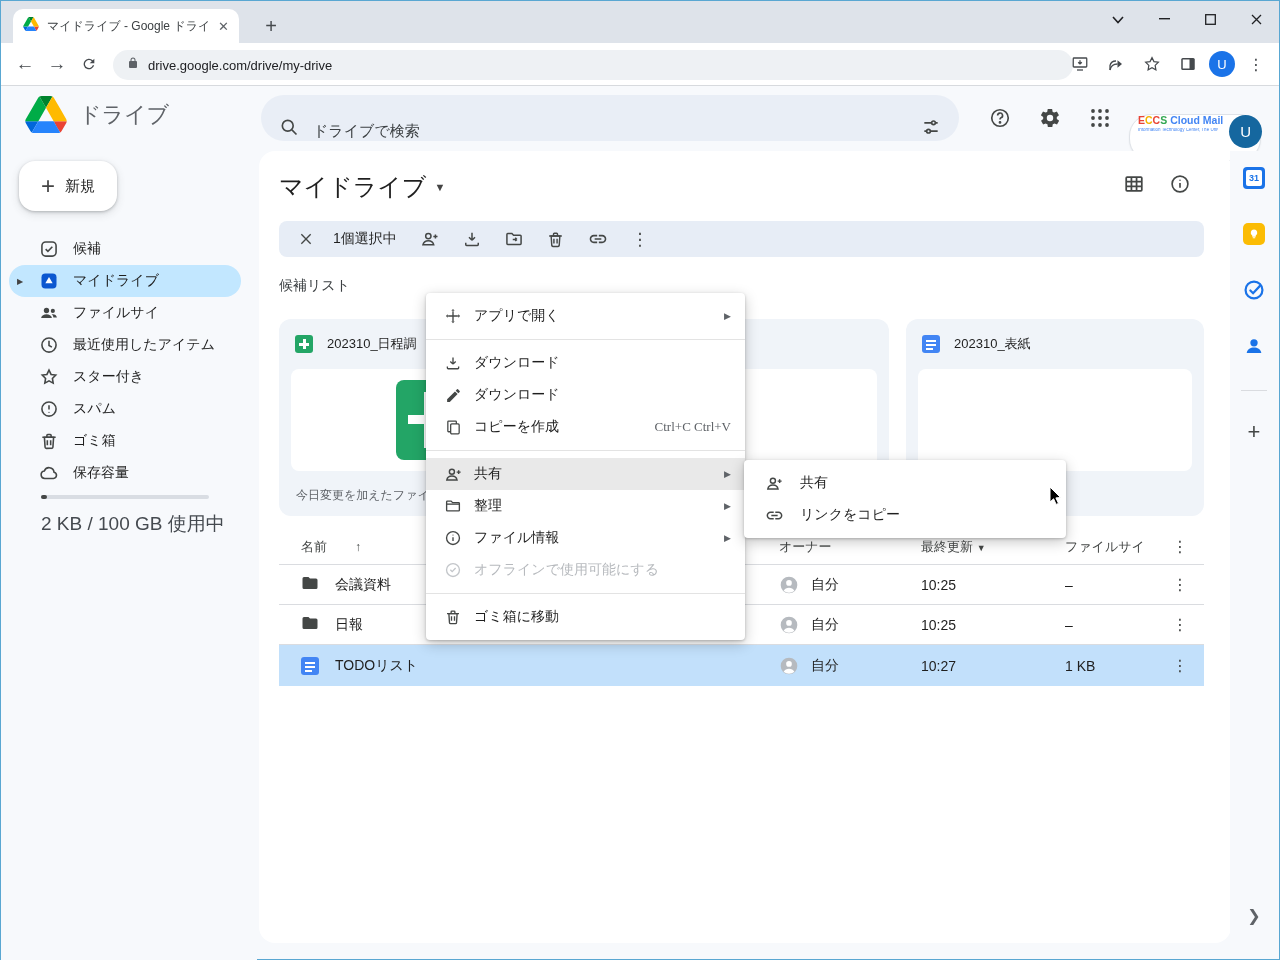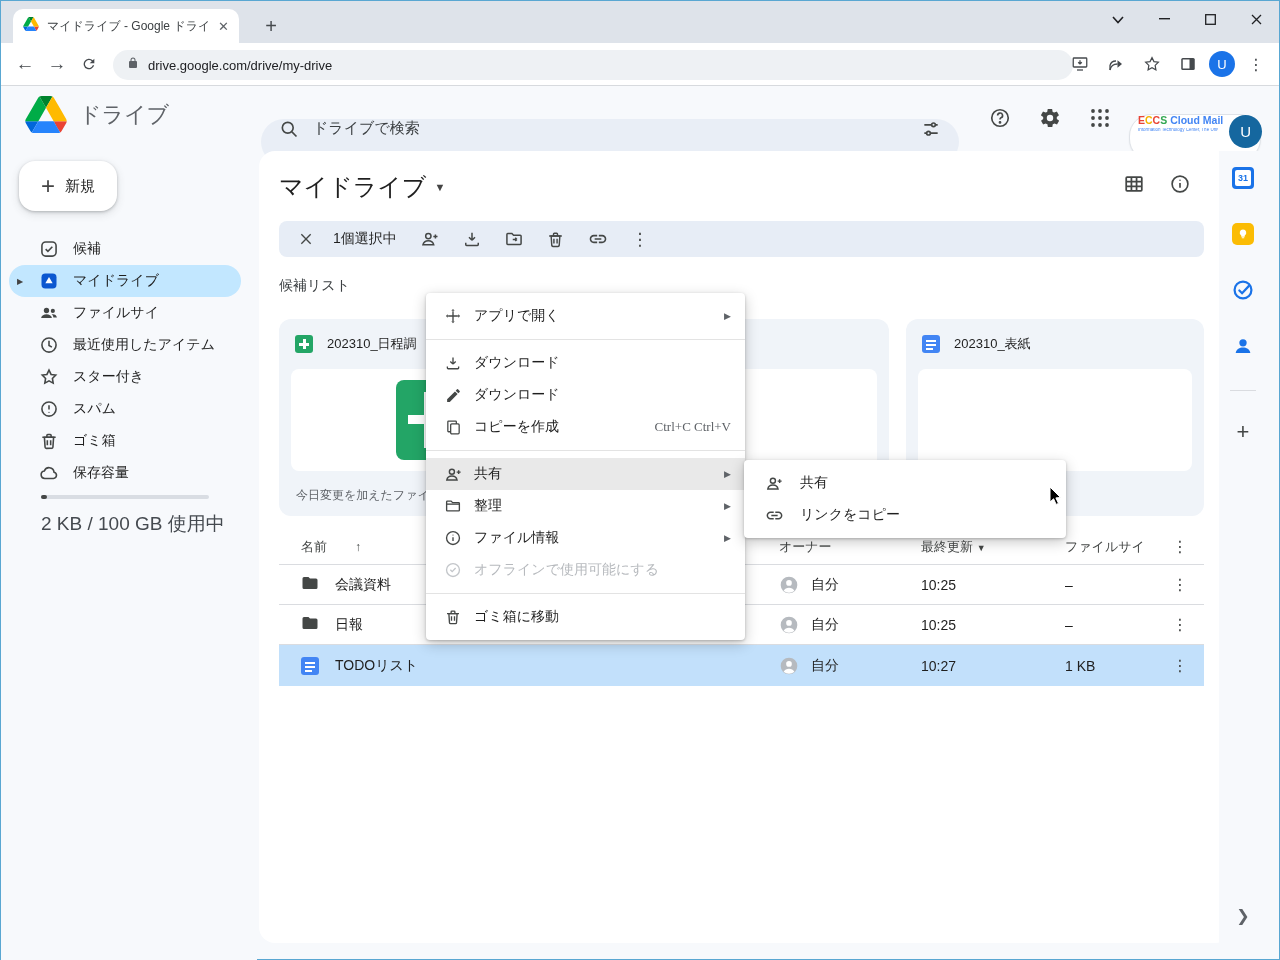--- a/index.html
+++ b/index.html
@@ -30,21 +30,21 @@
   .tb-right { position:absolute; right:8px; top:6px; display:flex; align-items:center; gap:6px; }
   .tb-ic { width:30px; height:30px; display:flex; align-items:center; justify-content:center; color:#45494d; }
   .tb-avatar { width:26px; height:26px; border-radius:50%; background:#1a73e8; color:#fff; font-size:13px;
                display:flex; align-items:center; justify-content:center; }
 
   
   .drive-header { position:absolute; left:0; top:85px; width:100%; height:65px; background:#f7f9fc; }
   .dh-logo { position:absolute; left:24px; top:10px; display:flex; align-items:center; gap:12px; }
   .dh-name { font-size:22px; color:#5f6368; }
   .searchbar { position:absolute; left:260px; top:9px; width:698px; height:46px; background:#e9eef6;
-               border-radius:23px; display:flex; align-items:flex-start; padding:0 18px; gap:14px;margin-top:24px; }
+               border-radius:23px; display:flex; align-items:flex-end; padding:0 18px; gap:14px; }
   .search-ph { font-size:15px; color:#3c4043; flex:1; }
   .dh-icons { position:absolute; right:160px; top:13px; display:flex; gap:12px; }
   .dh-ic { width:38px; height:38px; display:flex; align-items:center; justify-content:center; color:#444746; }
   .eccs-badge { position:absolute; right:18px; top:28px; width:132px; height:47px; background:#fff;
                 border:1px solid #dfe3e8; border-radius:22px; display:flex; align-items:flex-start;
                 padding:0 5px 0 8px; gap:6px; box-shadow:0 1px 2px rgba(0,0,0,.06); }
   .eccs-text { display:flex; flex-direction:column; line-height:1; }
   .eccs-title { font-size:10.5px; font-weight:bold; letter-spacing:0; white-space:nowrap; }
   .eccs-sub { font-size:4.5px; color:#4285f4; margin-top:2px; white-space:nowrap; overflow:hidden; width:80px; }
   .eccs-avatar { width:33px; height:33px; border-radius:50%; background:#15679f; color:#fff; font-size:15px;
@@ -106,21 +106,21 @@
   .mi .m-arrow { font-size:9px; color:#5f6368; }
   .mi.hl { background:#e9e9e9; }
   .mi.dis { color:#b7babe; }
   .mi.dis .m-ic { color:#c3c6ca; }
   .msep { height:1px; background:#e3e3e3; margin:7px 0; }
   .submenu { position:absolute; left:743px; top:459px; width:322px; background:#fff; border-radius:4px;
              box-shadow:0 1px 3px rgba(0,0,0,.22),0 4px 14px rgba(0,0,0,.22); padding:7px 0; z-index:31; }
   .submenu .mi { padding-left:18px; gap:14px; }
 
   
-  .rightstrip { position:absolute; right:12px; top:150px; width:48px; height:792px; background:#f7f9fc;
+  .rightstrip { position:absolute; right:1px; top:150px; width:48px; height:792px; background:#f7f9fc;
                 display:flex; flex-direction:column; align-items:center; }
   .rs-ic { width:24px; height:24px; margin-top:32px; display:flex; align-items:center; justify-content:center; }
   .rs-ic:first-child { margin-top:15px; }
   .rs-div { width:26px; height:1px; background:#dadce0; margin-top:32px; }
   .rs-plus { margin-top:28px; font-size:22px; color:#444746; }
   .rs-chevron { position:absolute; bottom:18px; left:0; width:100%; text-align:center; color:#5f6368; font-size:16px; }
 
   .cursor { position:absolute; left:1048px; top:485px; z-index:50; }
   .keep-sq { width:22px; height:22px; background:#fbbc04; border-radius:5px; display:flex; align-items:center; justify-content:center; }
   .cal-sq { width:22px; height:22px; background:#1a73e8; border-radius:4px; display:flex; align-items:center; justify-content:center; }

